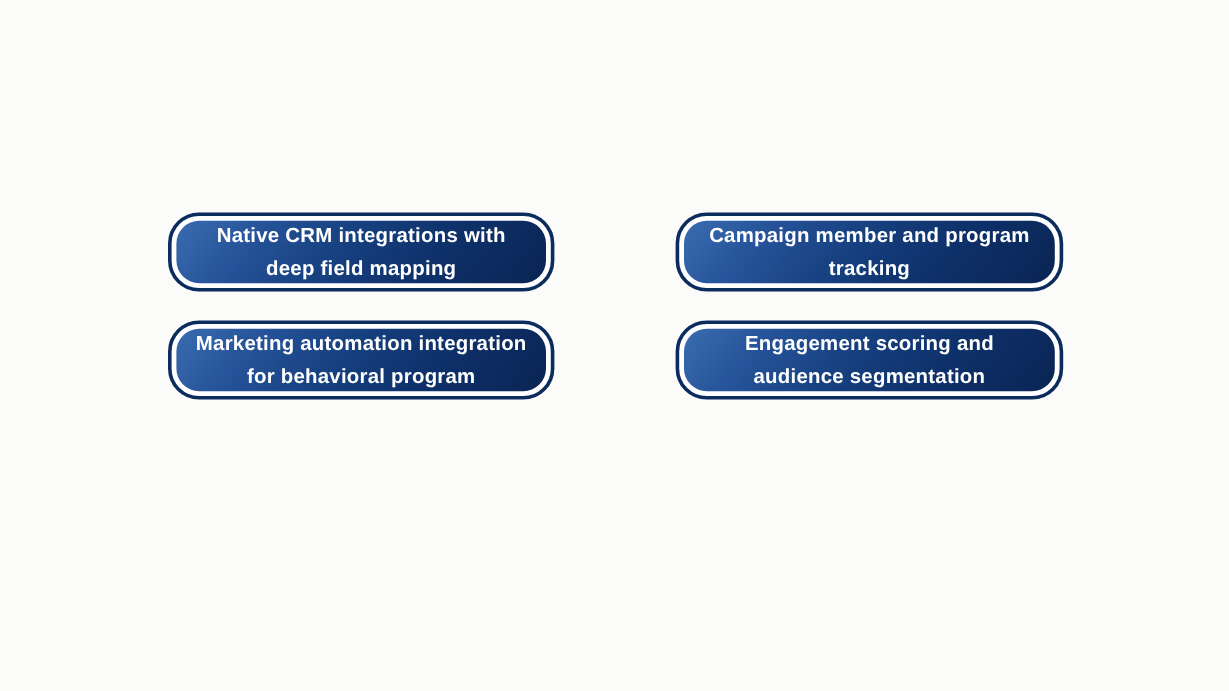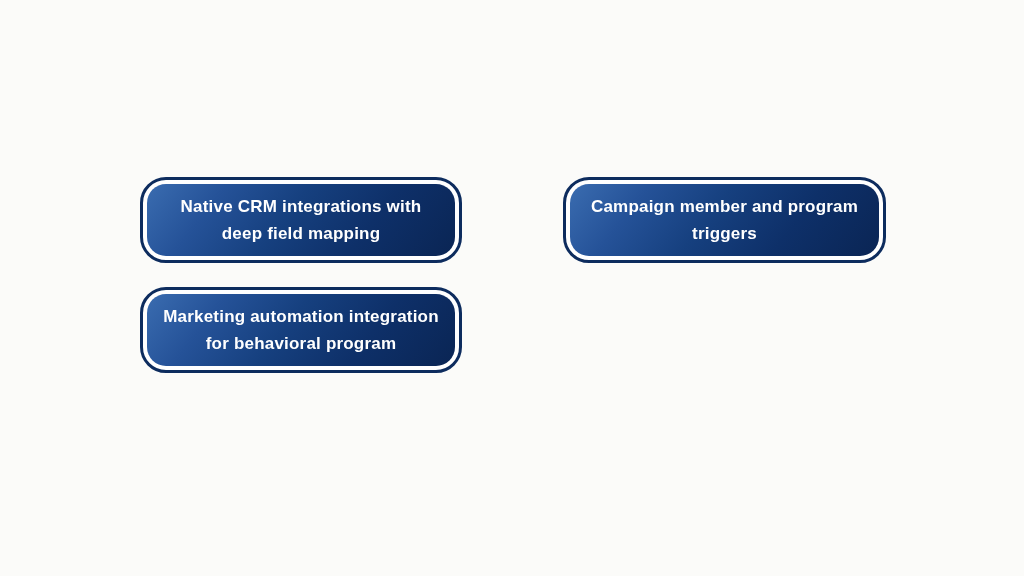--- a/index.html
+++ b/index.html
@@ -22,21 +22,21 @@
     position: absolute;
     left: 140px;
     top: 177px;
     display: grid;
     grid-template-columns: 322px 323px;
     column-gap: 101px;
     row-gap: 24px;
   }
   .card {
     box-sizing: border-box;
-    height: 86px;
+    height: 66px;
     border: 3px solid #0d2c5e;
     border-radius: 26px;
     background: #ffffff;
     padding: 4px;
   }
   .card-inner {
     box-sizing: border-box;
     height: 100%;
     width: 100%;
     border-radius: 19px;
@@ -67,25 +67,30 @@
   <div class="card-grid">
 
     <div class="card">
       <div class="card-inner">
         <span class="card-label">Native CRM integrations with deep field mapping</span>
       </div>
     </div>
 
     <div class="card">
       <div class="card-inner">
-        <span class="card-label">Campaign member and program triggers</span>
+        <span class="card-label">Campaign member and program tracking</span>
       </div>
     </div>
 
     <div class="card">
       <div class="card-inner">
         <span class="card-label">Marketing automation integration for behavioral program</span>
       </div>
     </div>
 
+    <div class="card">
+      <div class="card-inner">
+        <span class="card-label">Engagement scoring and audience segmentation</span>
+      </div>
+    </div>
 
   </div>
 </div>
 
 </body></html>

